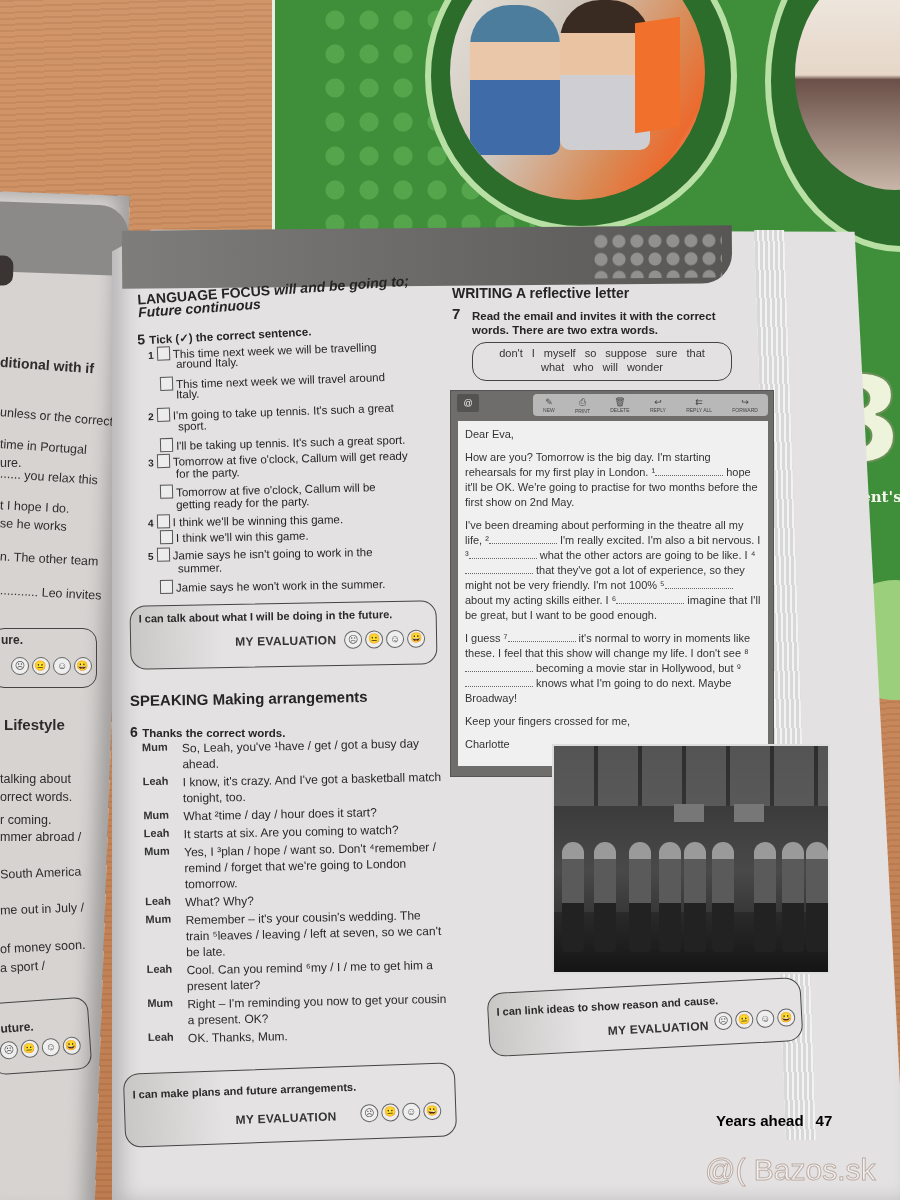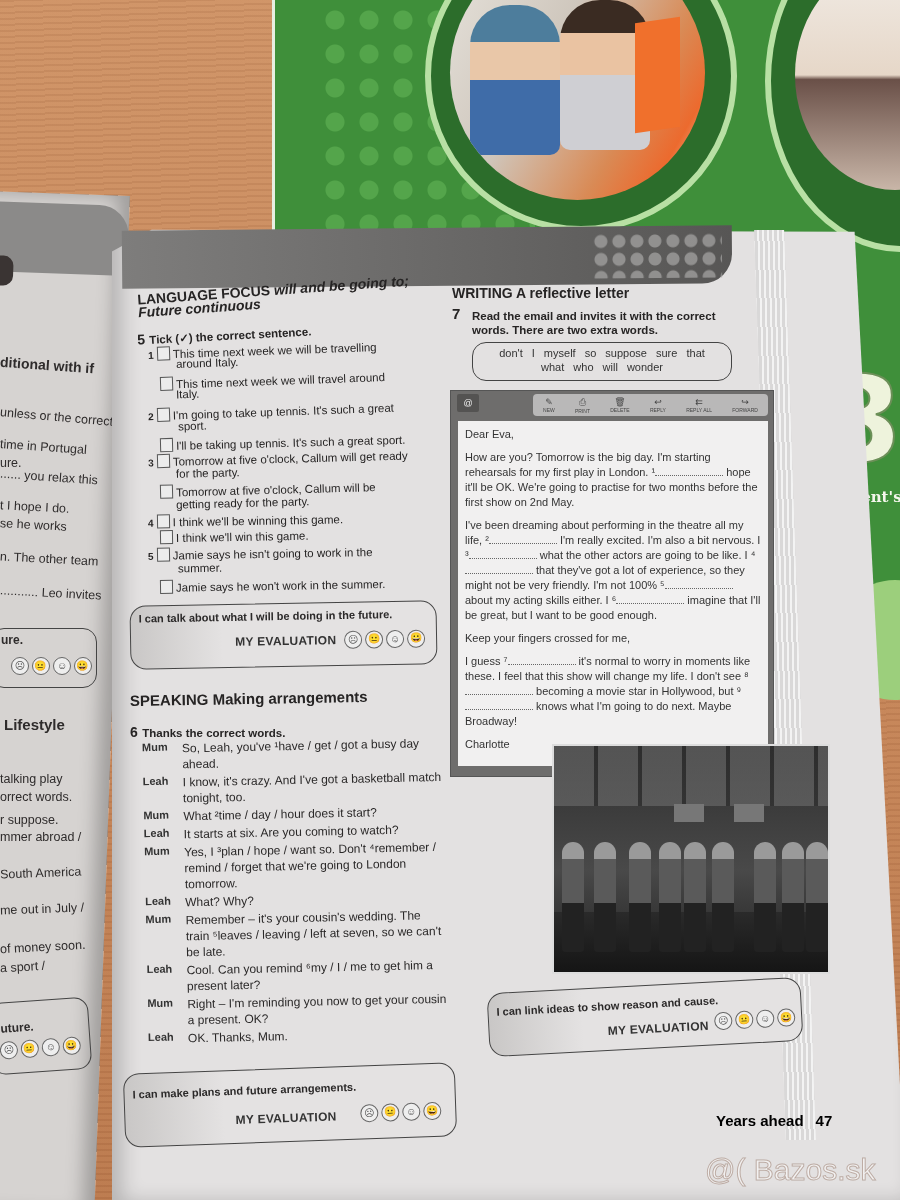--- a/index.html
+++ b/index.html
@@ -114,23 +114,23 @@
   <div style="position:absolute;left:-10px;top:628px;width:105px;height:58px;border:1.5px solid #444;border-radius:14px">
     <div class="ltext b" style="left:10px;top:4px;font-size:12px">ure.</div>
     <div class="faces" style="left:20px;top:28px">
       <div class="face">☹</div>
       <div class="face">😐</div>
       <div class="face">☺</div>
       <div class="face">😀</div>
     </div>
   </div>
   <div class="ltext b" style="left:4px;top:716px;font-size:15px">Lifestyle</div>
-  <div class="ltext" style="left:0;top:772px">talking play</div>
+  <div class="ltext" style="left:0;top:772px">talking about</div>
   <div class="ltext" style="left:0;top:790px">orrect words.</div>
-  <div class="ltext" style="left:0;top:813px">r suppose.</div>
+  <div class="ltext" style="left:0;top:813px">r coming.</div>
   <div class="ltext" style="left:0;top:830px">mmer abroad /</div>
   <div class="ltext" style="left:0;top:866px;transform:rotate(-2deg)">South America</div>
   <div class="ltext" style="left:0;top:902px;transform:rotate(-2deg)">me out in July /</div>
   <div class="ltext" style="left:0;top:940px;transform:rotate(-3deg)">of money soon.</div>
   <div class="ltext" style="left:0;top:960px;transform:rotate(-3deg)">a sport /</div>
   <div style="position:absolute;left:-10px;top:1000px;width:98px;height:70px;border:1.5px solid #444;border-radius:14px;transform:rotate(-4deg)">
     <div class="ltext b" style="left:10px;top:18px;font-size:12px">uture.</div>
     <div class="faces" style="left:8px;top:38px">
       <div class="face">☹</div>
       <div class="face">😐</div>
@@ -269,22 +269,22 @@
     <div class="tb"><i>⎙</i><span>PRINT</span></div>
     <div class="tb"><i>🗑</i><span>DELETE</span></div>
     <div class="tb"><i>↩</i><span>REPLY</span></div>
     <div class="tb"><i>⇇</i><span>REPLY ALL</span></div>
     <div class="tb"><i>↪</i><span>FORWARD</span></div>
   </div>
   <div class="body">
     <p>Dear Eva,</p>
     <p><span>How are you? Tomorrow is the big day. I'm starting rehearsals for my first play in London. ¹</span><span class="gap"></span><span> hope it'll be OK. We're going to practise for two months before the first show on 2nd May.</span></p>
     <p><span>I've been dreaming about performing in the theatre all my life, ²</span><span class="gap"></span><span> I'm really excited. I'm also a bit nervous. I ³</span><span class="gap"></span><span> what the other actors are going to be like. I ⁴</span><span class="gap"></span><span> that they've got a lot of experience, so they might not be very friendly. I'm not 100% ⁵</span><span class="gap"></span><span> about my acting skills either. I ⁶</span><span class="gap"></span><span> imagine that I'll be great, but I want to be good enough.</span></p>
+    <p><span>I guess ⁷</span><span class="gap"></span><span> it's normal to worry in moments like these. I feel that this show will change my life. I don't see ⁸</span><span class="gap"></span><span> becoming a movie star in Hollywood, but ⁹</span><span class="gap"></span><span> knows what I'm going to do next. Maybe Broadway!</span></p>
     <p>Keep your fingers crossed for me,</p>
-    <p><span>I guess ⁷</span><span class="gap"></span><span> it's normal to worry in moments like these. I feel that this show will change my life. I don't see ⁸</span><span class="gap"></span><span> becoming a movie star in Hollywood, but ⁹</span><span class="gap"></span><span> knows what I'm going to do next. Maybe Broadway!</span></p>
     <p>Charlotte</p>
   </div>
 </div>
 
 <div class="photo">
   <div class="ceil"></div>
   <div class="scr" style="left:120px"></div>
   <div class="scr" style="left:180px"></div>
   <div class="floor"></div>
   <div class="person" style="left:8px"></div>

